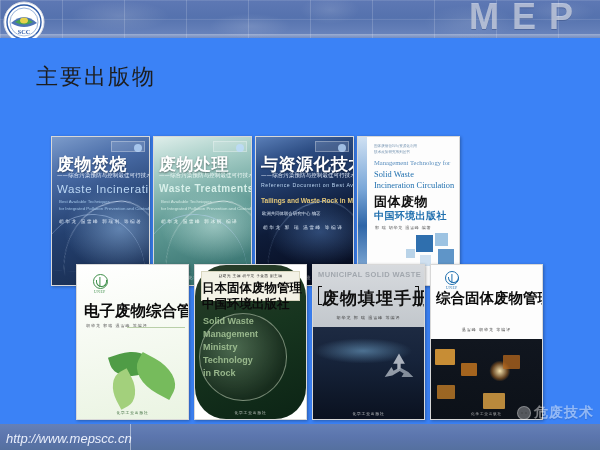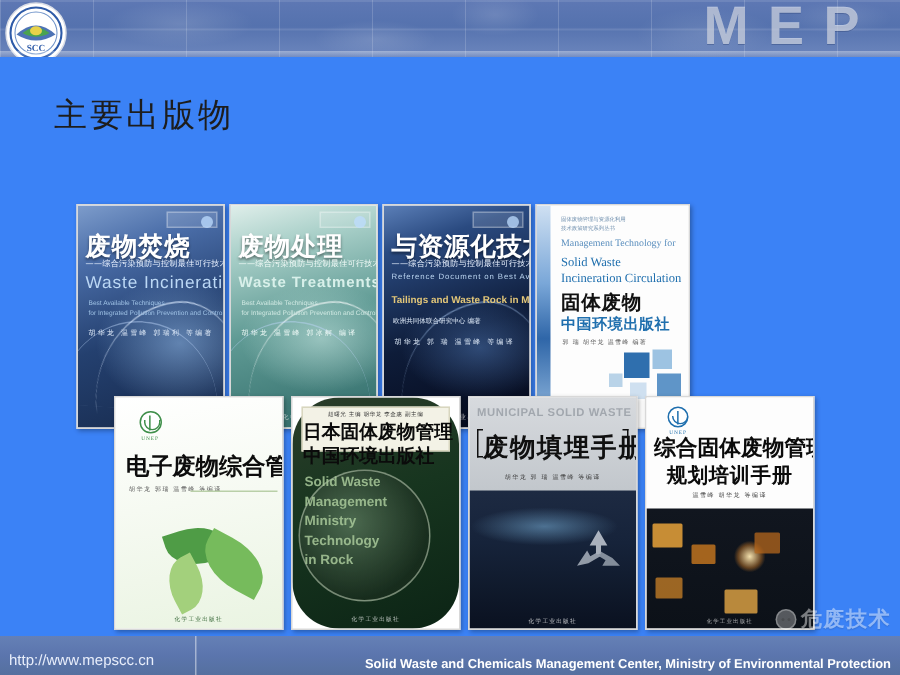--- a/index.html
+++ b/index.html
@@ -437,22 +437,23 @@
     text-align:right;
   }
 
   
   .footer {
     position:absolute; left:0; bottom:0; width:600px; height:26px;
     background: linear-gradient(180deg, #6580b6 0%, #5b75ad 50%, #55709f 100%);
   }
   .footer-url {
     position:absolute; left:6px; bottom:4px;
-    font-size:10px; color:#e8eefb;
+    font-size:13px; color:#e8eefb;
     font-family:"Liberation Sans", sans-serif;
+    font-style:italic;
   }
   .footer-div {
     position:absolute; left:130px; top:0; width:1px; height:26px;
     background: rgba(255,255,255,.45);
   }
   .footer-cn {
     position:absolute; right:6px; top:2px;
     font-size:7.5px; color:#ffffff; white-space:nowrap;
     font-family:"DejaVu Sans", sans-serif;
   }
@@ -614,21 +615,20 @@
     </div>
 
     <div class="book r2b">
       <div class="bk-inner cov-isw">
         <div class="isw-top"></div>
         <div class="unep-badge-dark">
           <div class="unep-ring-b"></div>
           <div class="unep-word-b">UNEP</div>
         </div>
         <div class="isw-t1">综合固体废物管理</div>
-        <div class="isw-t2">规划培训手册</div>
         <div class="isw-auth">温雪峰  胡华龙  等编译</div>
         <div class="isw-photo">
           <div class="emb" style="left:4px;top:10px;width:20px;height:16px;background:#e8a23a;opacity:.85"></div>
           <div class="emb" style="left:30px;top:24px;width:16px;height:13px;background:#c9781f;opacity:.8"></div>
           <div class="emb" style="left:6px;top:46px;width:18px;height:14px;background:#d98a28;opacity:.7"></div>
           <div class="emb" style="left:72px;top:16px;width:17px;height:14px;background:#b6671c;opacity:.75"></div>
           <div class="emb" style="left:52px;top:54px;width:22px;height:16px;background:#e5a845;opacity:.8"></div>
           <div class="isw-pub">化学工业出版社</div>
         </div>
       </div>
@@ -636,16 +636,15 @@
   </div>
 
   <div class="watermark">
     <div class="wm-circle"></div>
     <div class="wm-text">危废技术</div>
   </div>
 
   <div class="footer">
     <div class="footer-url">http://www.mepscc.cn</div>
     <div class="footer-div"></div>
-    <div class="footer-en">Solid Waste and Chemicals Management Center, Ministry of Environmental Protection</div>
   </div>
 
 </div>
 
 </body></html>

